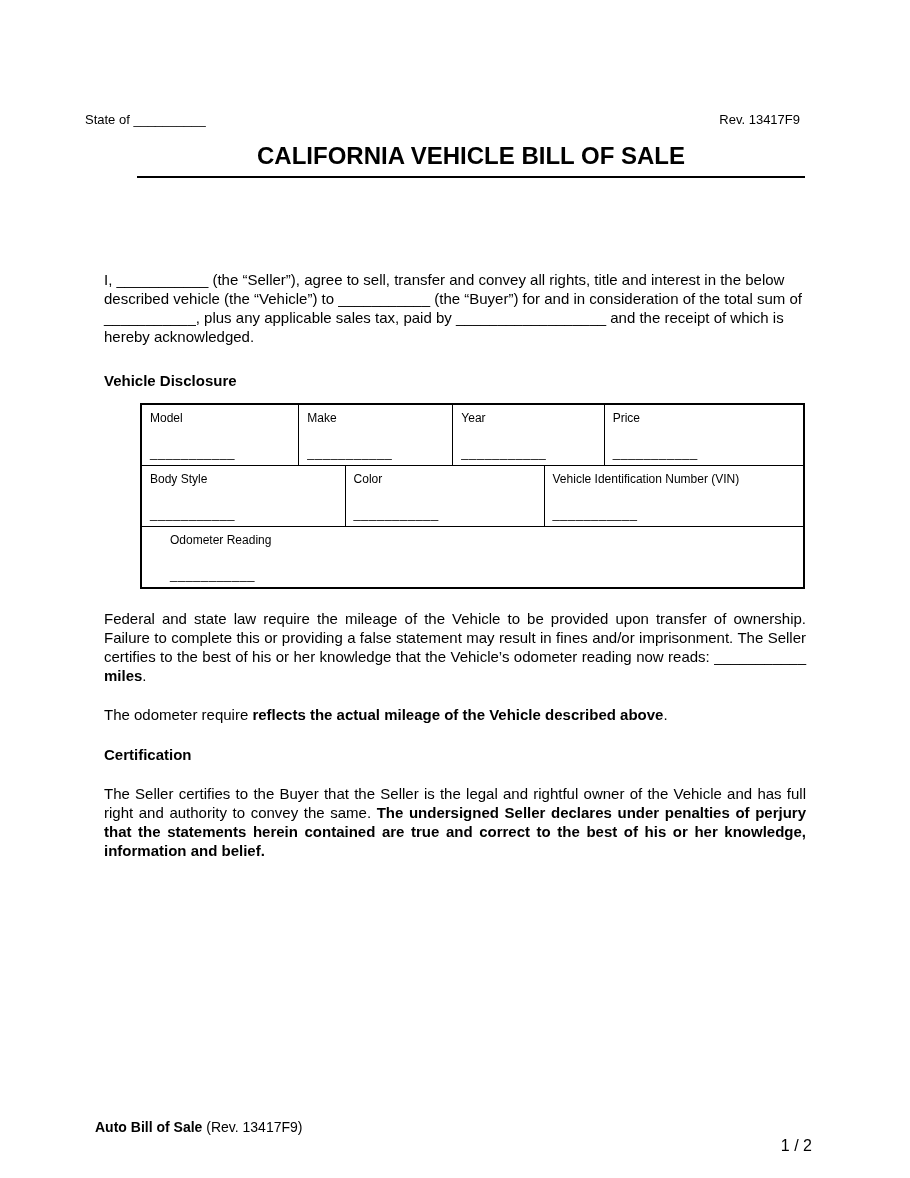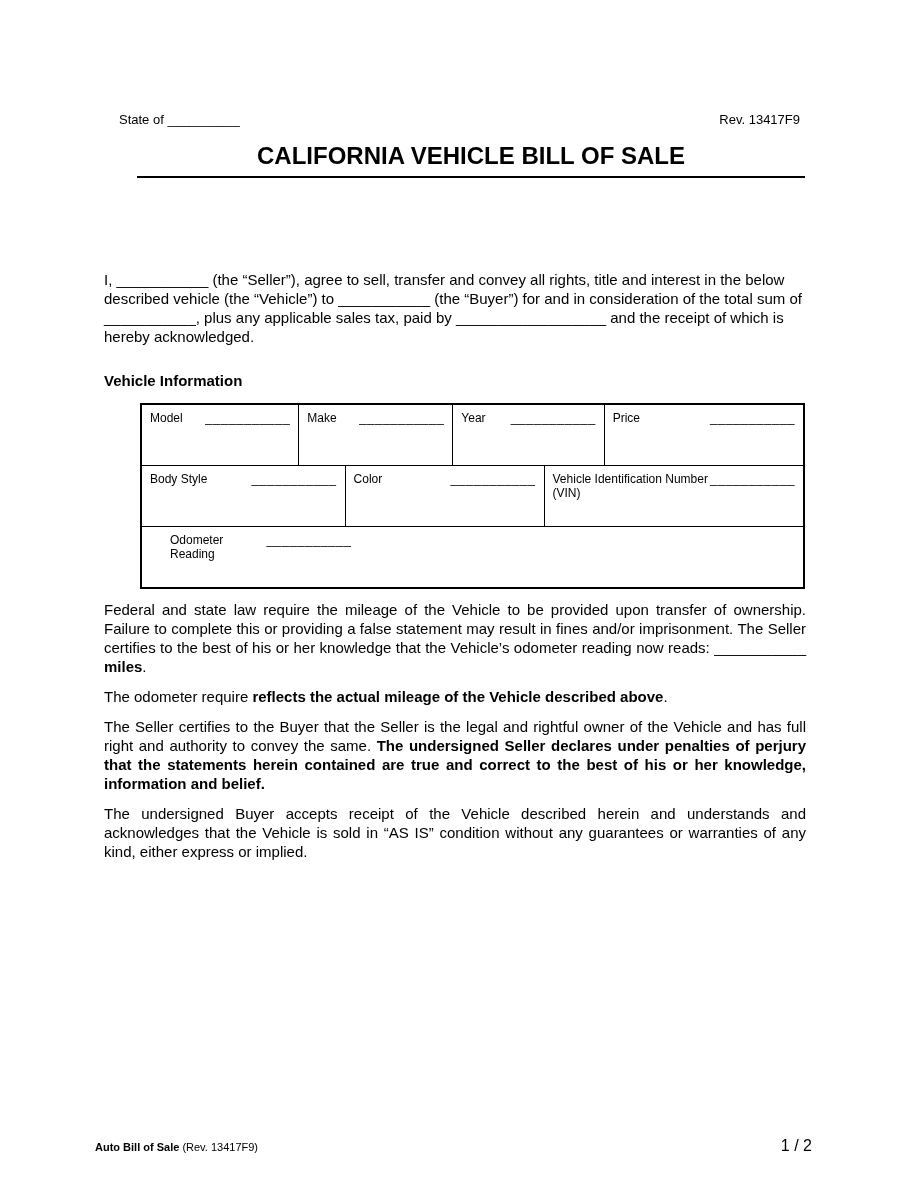--- a/index.html
+++ b/index.html
@@ -6,69 +6,69 @@
   body{
     width:910px;height:1178px;
     background:#ffffff;color:#000;
     font-family:"Liberation Sans", sans-serif;
     font-size:15px;line-height:19px;
     position:relative;overflow:hidden;
   }
   .page{position:absolute;inset:0;}
   .header-row{
     display:flex;justify-content:space-between;align-items:flex-end;
-    padding:112px 110px 0 119px;
+    padding:112px 110px 0 85px;
     font-size:13px;line-height:15px;
   }
   .title{
     margin:16px 0 4px 137px;width:668px;
     text-align:center;
     font-size:24px;line-height:26px;font-weight:bold;
   }
   .title-rule{margin:7px 0 0 137px;width:668px;height:2px;background:#000;}
   .content{margin:0 104px 0 104px;width:702px;}
-  p{margin:11px 0;}
+  p{margin:20px 0;}
   .intro{margin-top:92px;}
   .just{text-align:justify;}
   h2.section{font-size:15px;line-height:19px;margin:21px 0 19px 0;font-weight:bold;}
   h2.vi-heading{margin-top:25px;margin-bottom:0;}
   .vtable{margin:13px 0 0 36px;width:665px;border:2px solid #000;box-sizing:border-box;}
   .vrow{display:flex;border-bottom:1px solid #000;}
   .vrow:last-child{border-bottom:none;margin-left:20px;}
   .vcell{
     border-right:1px solid #000;box-sizing:border-box;
-    display:flex;flex-direction:row;justify-content:space-between;
+    display:flex;flex-direction:column;justify-content:space-between;
     padding:6px 8px 6px 8px;height:60px;
   }
   .vcell:last-child{border-right:none;}
   .vlabel{font-size:12px;line-height:14px;}
   .vblank{font-size:13px;line-height:13px;letter-spacing:0.5px;}
   .condition{margin-top:90px;}
-  .footer{position:absolute;left:95px;top:1118px;font-size:11px;margin-top:20px;}
+  .footer{position:absolute;left:95px;top:1118px;font-size:14px;}
   .pagenum{position:absolute;right:98px;top:1136px;font-size:16px;}
   b{font-weight:bold;}
 </style>
 </head>
 <body>
 
 <div class="page">
 
   <div class="header-row">
     <div><span>State of </span><span>__________</span></div>
     <div>Rev. 13417F9</div>
   </div>
 
   <div class="title">CALIFORNIA VEHICLE BILL OF SALE</div>
   <div class="title-rule"></div>
 
   <div class="content">
 
     <p class="intro"><span>I, </span><span>___________</span><span> (the “Seller”), agree to sell, transfer and convey all rights, title and interest in the below described vehicle (the “Vehicle”) to </span><span>___________</span><span> (the “Buyer”) for and in consideration of the total sum of </span><span>___________</span><span>, plus any applicable sales tax, paid by </span><span>__________________</span><span> and the receipt of which is hereby acknowledged.</span></p>
 
-    <h2 class="section vi-heading">Vehicle Information</h2>
+    <h2 class="section vi-heading">Vehicle Disclosure</h2>
 
     <div class="vtable">
       <div class="vrow">
         <div class="vcell" style="width:23.8%">
           <span class="vlabel">Model</span>
           <span class="vblank">___________</span>
         </div>
         <div class="vcell" style="width:23.3%">
           <span class="vlabel">Make</span>
           <span class="vblank">___________</span>
@@ -103,24 +103,24 @@
         </div>
       </div>
     </div>
 
 
 
     <p class="just"><span>Federal and state law require the mileage of the Vehicle to be provided upon transfer of ownership. Failure to complete this or providing a false statement may result in fines and/or imprisonment. The Seller certifies to the best of his or her knowledge that the Vehicle’s odometer reading now reads: </span><span>___________</span><span> </span><b>miles</b><span>.</span></p>
 
     <p><span>The odometer require </span><b>reflects the actual mileage of the Vehicle described above</b><span>.</span></p>
 
+    <h2 class="section">Certification</h2>
 
     <p class="just"><span>The Seller certifies to the Buyer that the Seller is the legal and rightful owner of the Vehicle and has full right and authority to convey the same. </span><b>The undersigned Seller declares under penalties of perjury that the statements herein contained are true and correct to the best of his or her knowledge, information and belief.</b></p>
 
-    <p class="just">The undersigned Buyer accepts receipt of the Vehicle described herein and understands and acknowledges that the Vehicle is sold in “AS IS” condition without any guarantees or warranties of any kind, either express or implied.</p>
 
   </div>
 
   <div class="footer"><b>Auto Bill of Sale</b><span> (Rev. 13417F9)</span></div>
 
   <div class="pagenum">1 / 2</div>
 
 </div>
 
 </body></html>

